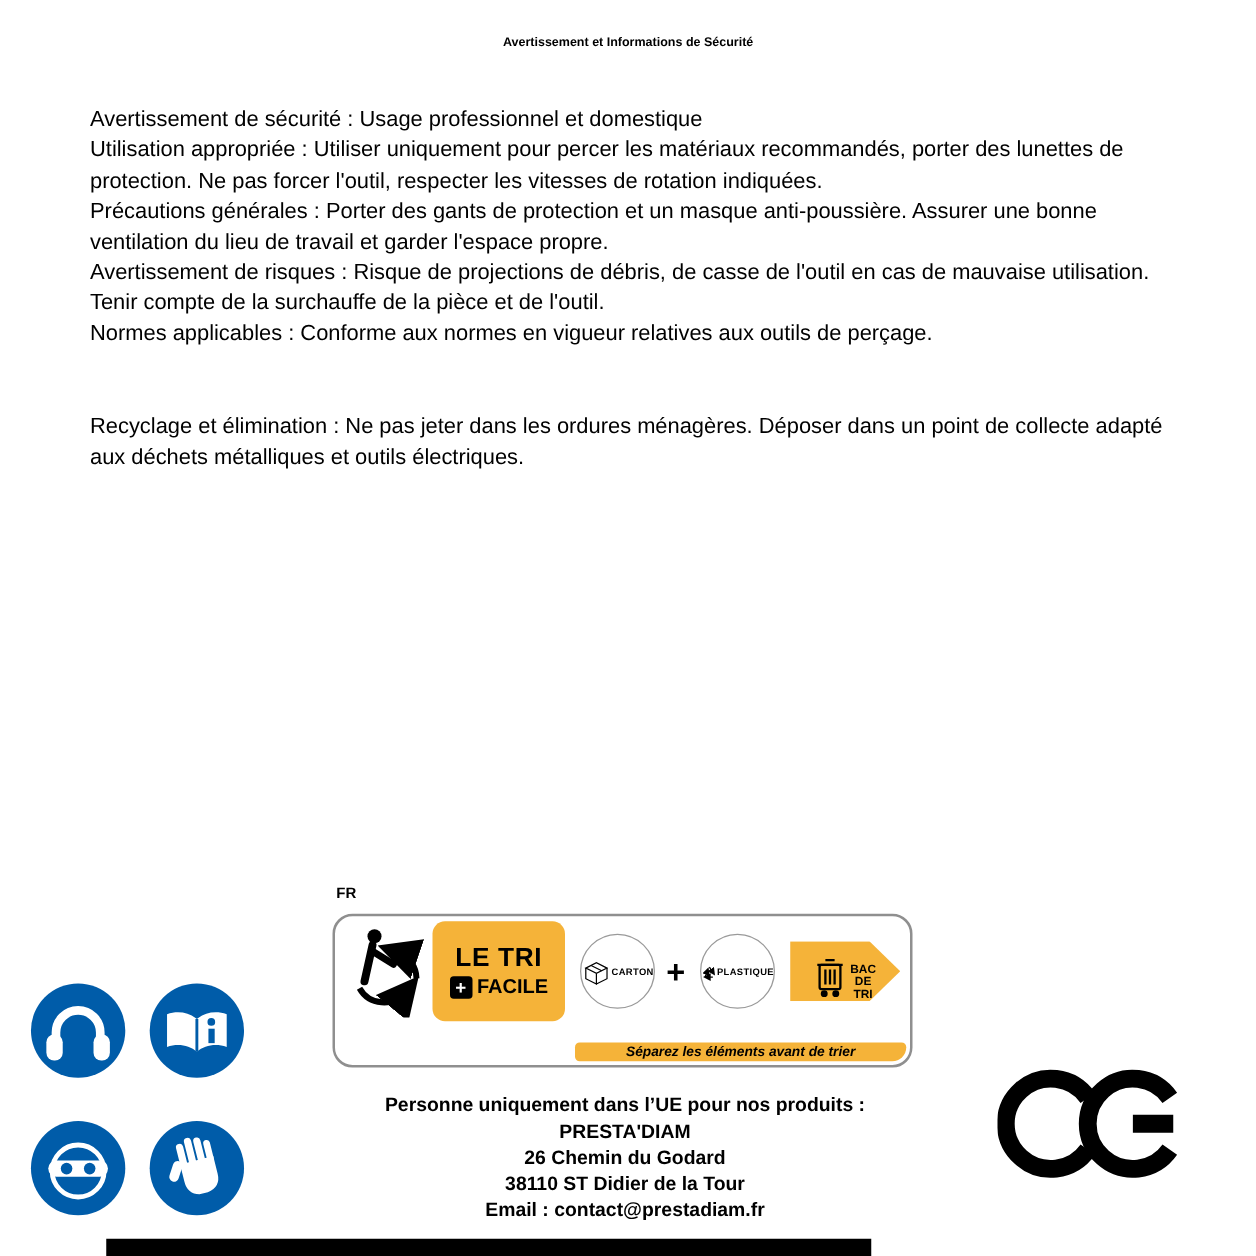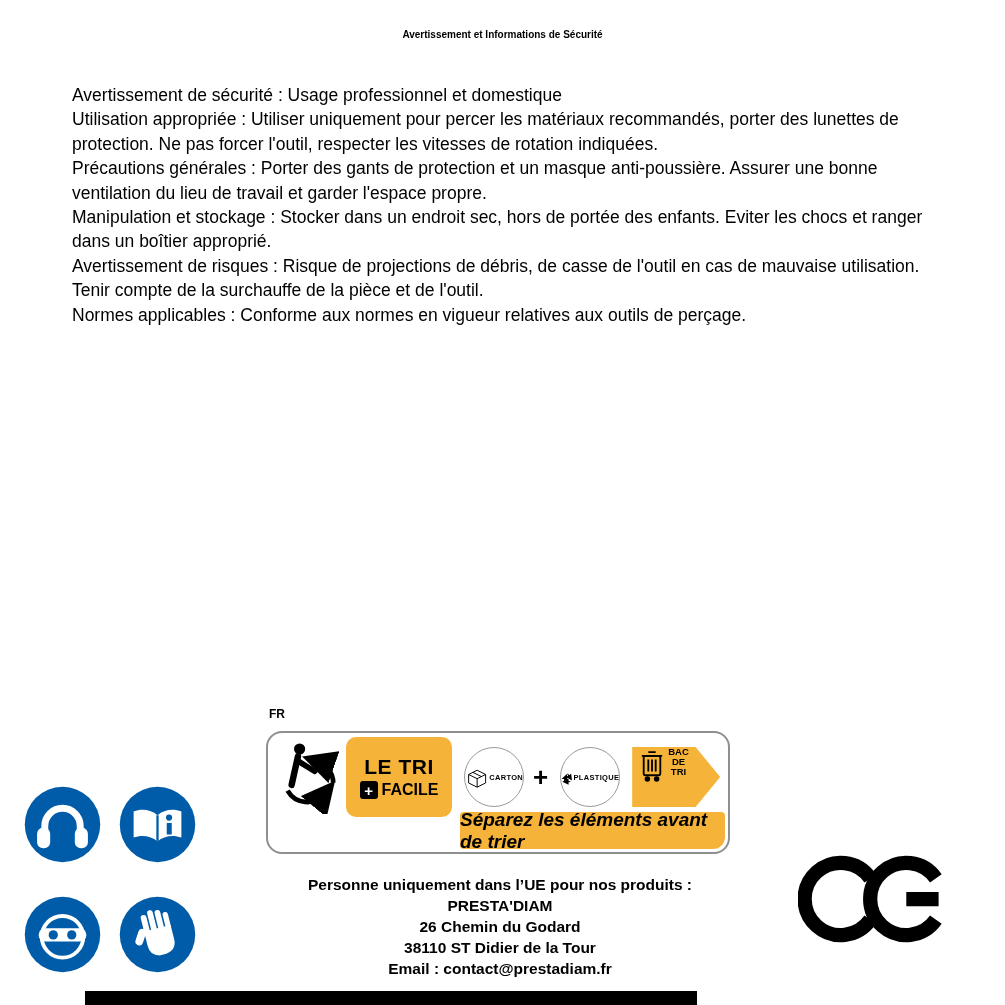--- a/index.html
+++ b/index.html
@@ -50,31 +50,31 @@
     display:flex; align-items:center; justify-content:center; font-size:15px; font-weight:bold;
   }
   .material-circle {
     width:60px; height:60px; border:1px solid #9a9a9a; border-radius:50%; background:#fff;
     margin-left:12px; display:flex; flex-direction:row; align-items:center; justify-content:center;
   }
   .material-circle svg { display:block; }
   .material-label { font-size:7.5px; font-weight:bold; letter-spacing:0.3px; margin-top:1px; }
   .mid-plus { font-size:26px; font-weight:bold; margin-left:9px; }
   .bin-flag {
-    margin-left:12px; width:88px; height:60px; background:var(--yellow);
+    margin-left:12px; width:88px; height:48px; background:var(--yellow);
     clip-path:polygon(0 0, 72% 0, 100% 50%, 72% 100%, 0 100%);
-    display:flex; align-items:flex-start; padding-left:8px;
+    display:flex; align-items:flex-end; padding-left:20px;
   }
   .bin-flag svg { width:24px; height:38px; }
   .bin-label { font-size:9.5px; font-weight:bold; line-height:10px; margin-left:4px; text-align:center; }
   .tagline-strip {
-    position:absolute; left:192px; right:3px; bottom:3px; height:37px;
+    position:absolute; left:192px; right:3px; bottom:3px; height:15px;
     background:var(--yellow); border-radius:4px 4px 12px 4px;
     display:flex; align-items:center; justify-content:center;
-    font-style:italic; font-weight:bold; font-size:19px;
+    font-style:italic; font-weight:bold; font-size:11px;
   }
 
   
   .address {
     position:absolute; left:250px; top:874px; width:500px;
     text-align:center; font-weight:bold; font-size:15.5px; line-height:21px;
   }
   .address div { white-space:nowrap; }
 
   
@@ -86,23 +86,23 @@
 </style>
 </head>
 <body>
 
 <div class="doc-title">Avertissement et Informations de Sécurité</div>
 
 <div class="body-text">
   <p>Avertissement de sécurité : Usage professionnel et domestique</p>
   <p>Utilisation appropriée : Utiliser uniquement pour percer les matériaux recommandés, porter des lunettes de protection. Ne pas forcer l'outil, respecter les vitesses de rotation indiquées.</p>
   <p>Précautions générales : Porter des gants de protection et un masque anti-poussière. Assurer une bonne ventilation du lieu de travail et garder l'espace propre.</p>
-  <p>Manipulation et stockage : Stocker dans un endroit sec, hors de portée des enfants. Eviter les chocs et ranger dans un boîtier approprié.</p>
   <p>Avertissement de risques : Risque de projections de débris, de casse de l'outil en cas de mauvaise utilisation. Tenir compte de la surchauffe de la pièce et de l'outil.</p>
   <p>Normes applicables : Conforme aux normes en vigueur relatives aux outils de perçage.</p>
+  <p class="recycling">Recyclage et élimination : Ne pas jeter dans les ordures ménagères. Déposer dans un point de collecte adapté aux déchets métalliques et outils électriques.</p>
 </div>
 
 <div class="icons-grid">
   <div class="icon-cell">
     <svg viewBox="0 0 100 100">
       <circle class="bluec" cx="50" cy="50" r="49"></circle>
       <path d="M27 64 L27 52 A23 23 0 0 1 73 52 L73 64" fill="none" stroke="#fff" stroke-width="9"></path>
       <rect x="17" y="54" width="17" height="27" rx="8" fill="#fff"></rect>
       <rect x="66" y="54" width="17" height="27" rx="8" fill="#fff"></rect>
     </svg>

